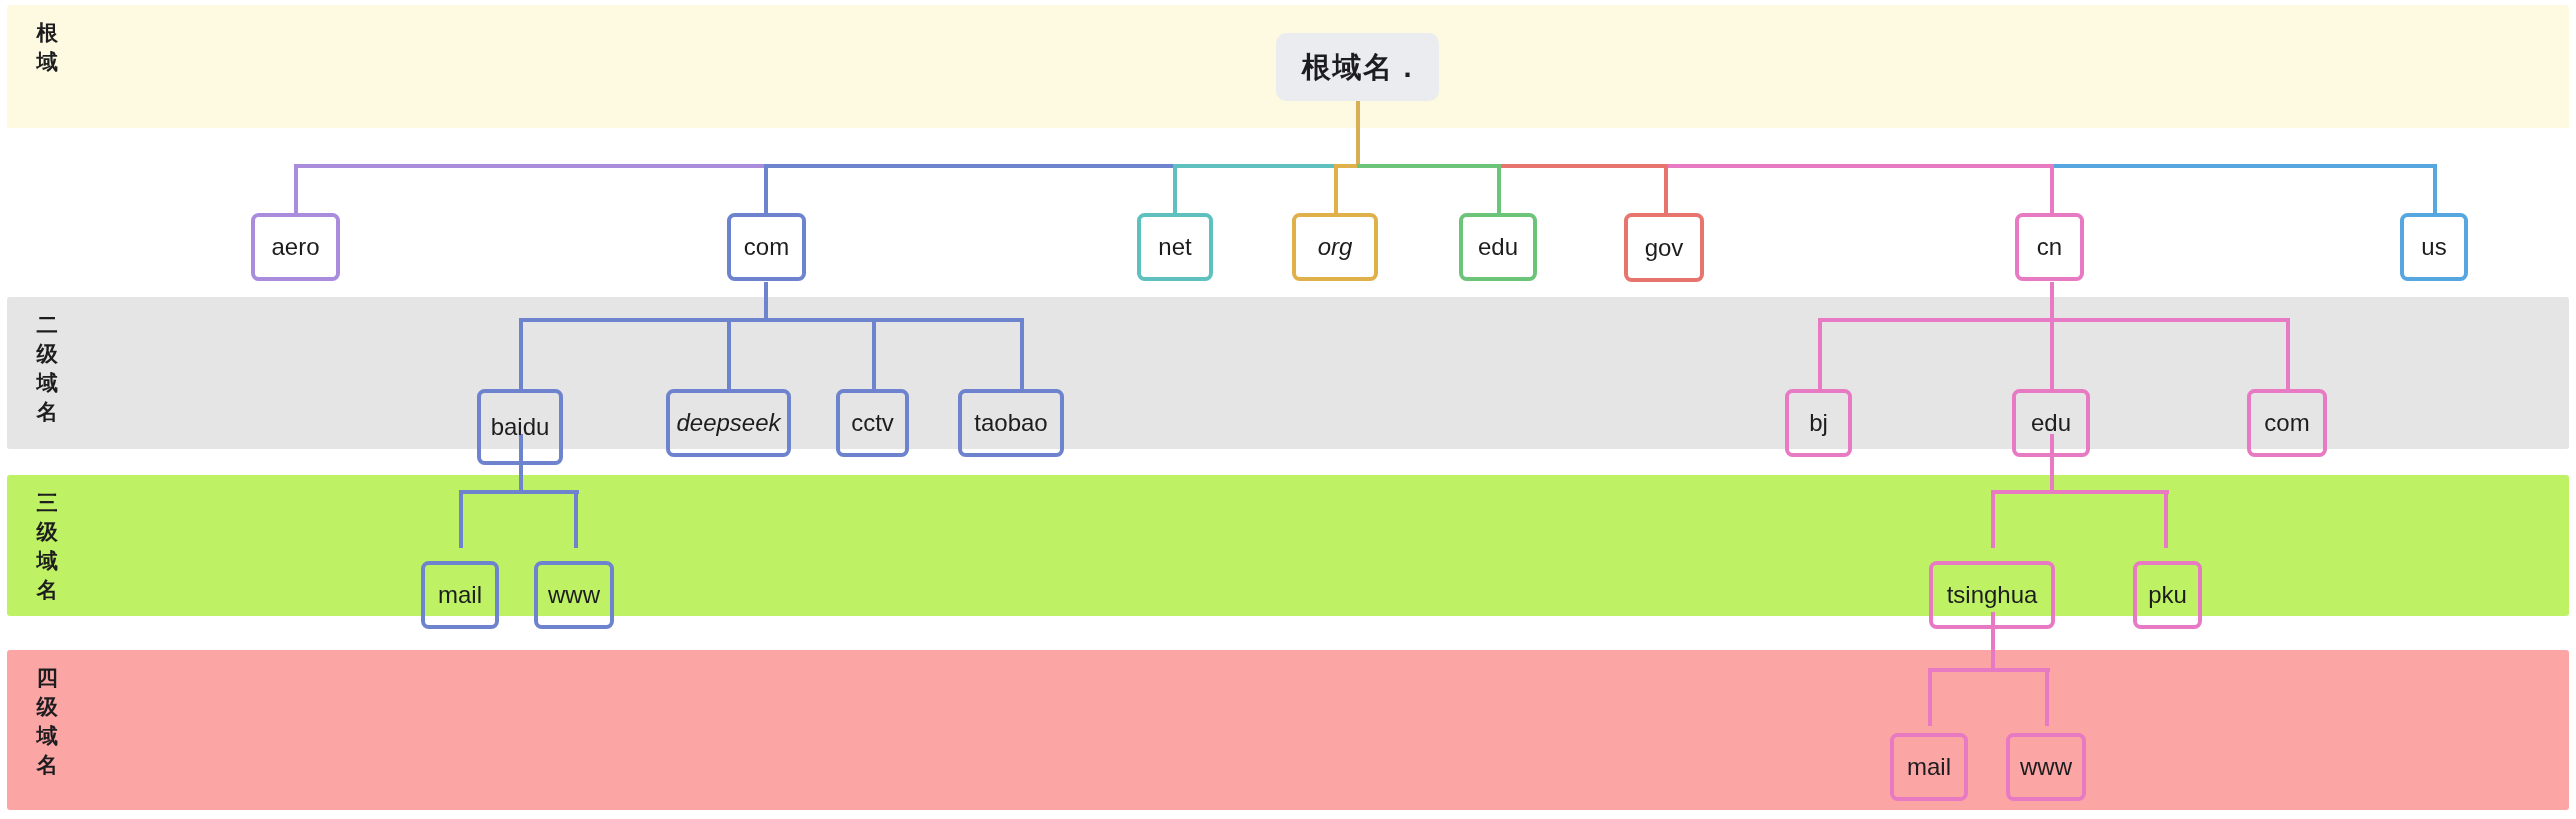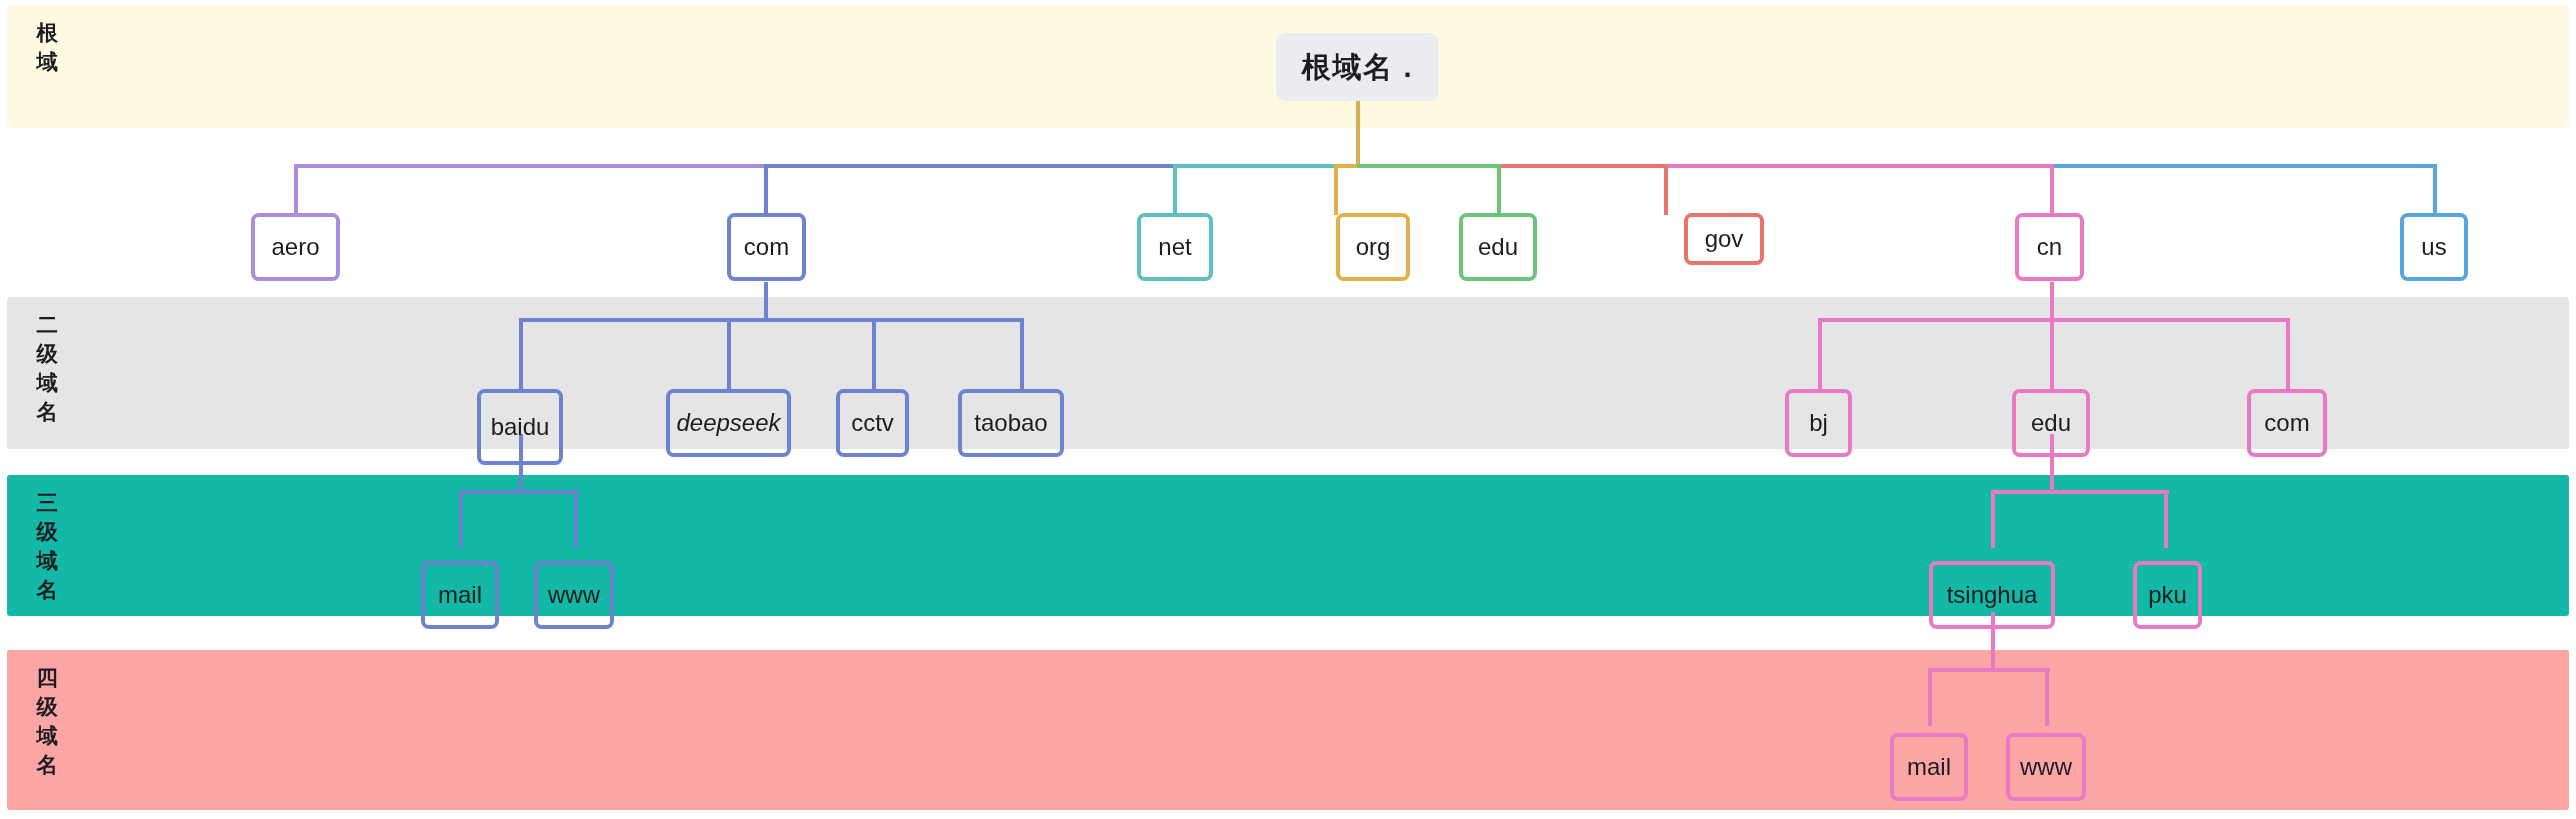--- a/index.html
+++ b/index.html
@@ -80,21 +80,21 @@
 
   <div class="band" style="top:5.1px; height:123px; background:#fdfae1;">
     <div class="band-label">根域</div>
   </div>
 
 
   <div class="band" style="top:297px; height:152px; background:#e5e5e5;">
     <div class="band-label">二级域名</div>
   </div>
 
-  <div class="band" style="top:475px; height:141px; background:#14b8a6;">
+  <div class="band" style="top:475px; height:141px; background:#bef264;">
     <div class="band-label">三级域名</div>
   </div>
 
   <div class="band" style="top:650px; height:160px; background:#fca5a5;">
     <div class="band-label">四级域名</div>
   </div>
 
   <div class="seg v" style="left:1356px; top:100px; height:68px; background:#d8ae55;"></div>
 
   <div class="seg h" style="left:294px; top:164px; width:475px; background:#a98cdb;"></div>
@@ -144,25 +144,25 @@
   <div class="seg v" style="left:2045px; top:668px; height:58px; background:#e87ac4;"></div>
 
   <div class="node root" style="left:1276px; top:33px; width:163px; height:68px;">根域名 .</div>
 
   <div class="node" style="left:251px;  top:213px; width:89px; height:68px; border-color:#a98cdb;">aero</div>
 
   <div class="node" style="left:727px;  top:213px; width:79px;  height:68px; border-color:#6d83ce;">com</div>
 
   <div class="node" style="left:1137px; top:213px; width:76px;  height:68px; border-color:#5ec0bf;">net</div>
 
-  <div class="node" style="left:1336px; top:213px; width:74px;  height:68px; border-color:#e0b04a;">org</div>
+  <div class="node" style="left:1292px; top:213px; width:86px;  height:68px; border-color:#e0b04a;font-style:italic;">org</div>
 
   <div class="node" style="left:1459px; top:213px; width:78px;  height:68px; border-color:#6cc478;">edu</div>
 
-  <div class="node" style="left:1684px; top:213px; width:80px;  height:52px; border-color:#e8746e;">gov</div>
+  <div class="node" style="left:1624px; top:213px; width:80px;  height:69px; border-color:#e8746e;">gov</div>
 
   <div class="node" style="left:2015px; top:213px; width:69px;  height:68px; border-color:#e87ac4;">cn</div>
 
   <div class="node" style="left:2400px; top:213px; width:68px;  height:68px; border-color:#56a6e0;">us</div>
 
   <div class="node" style="left:477px;  top:389px; width:86px; height:76px; border-color:#6d83ce;">baidu</div>
 
   <div class="node" style="left:666px;  top:389px; width:125px; height:68px; border-color:#6d83ce;font-style:italic;">deepseek</div>
 
   <div class="node" style="left:836px;  top:389px; width:73px;  height:68px; border-color:#6d83ce;">cctv</div>

